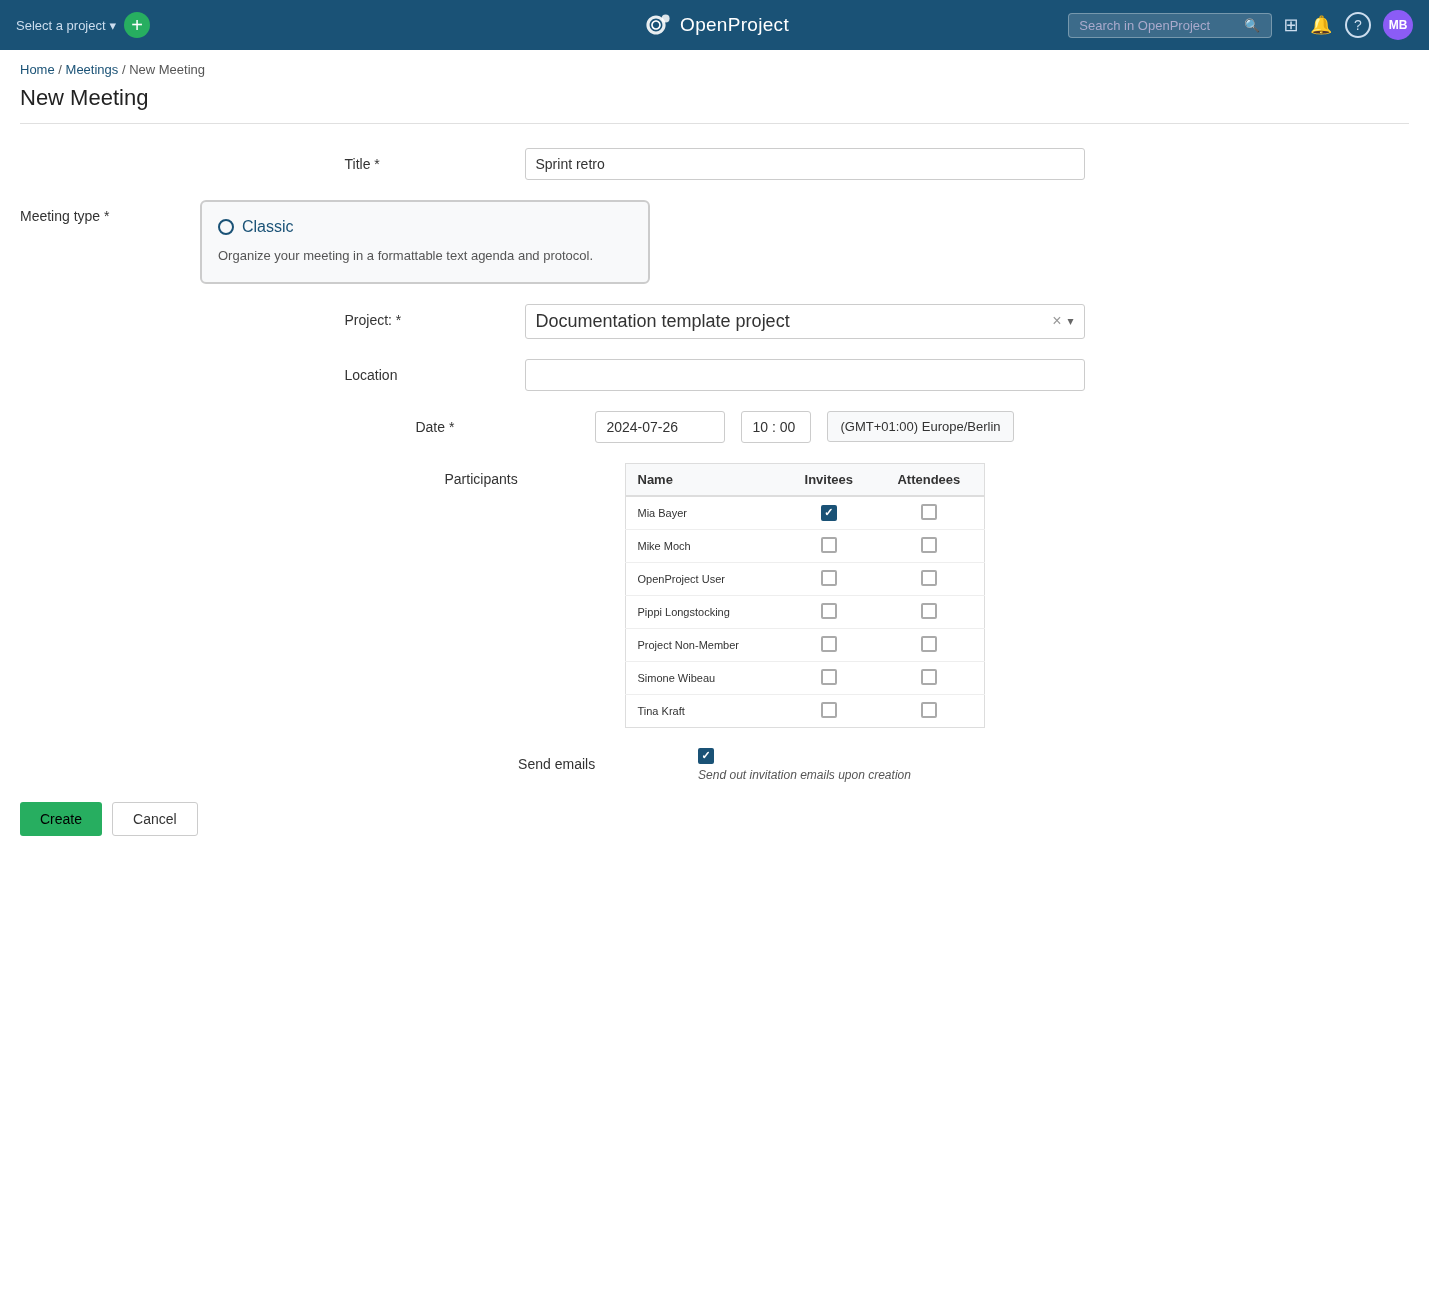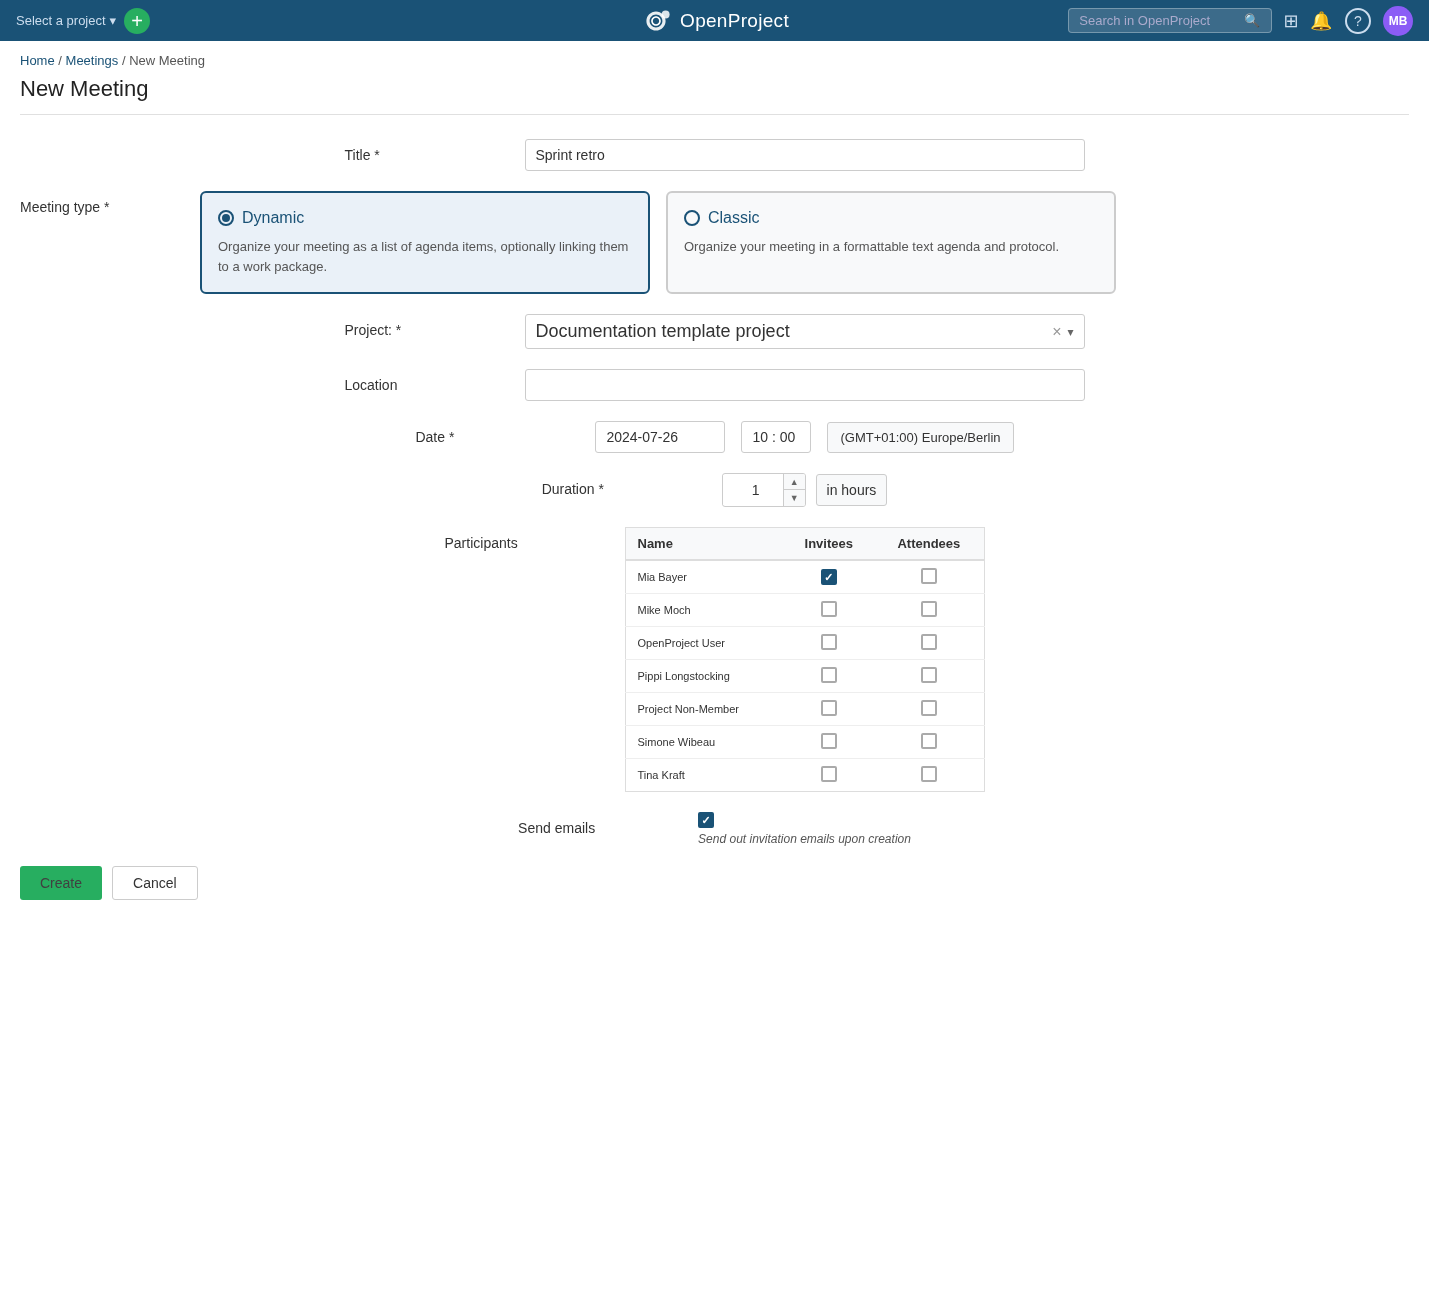--- a/index.html
+++ b/index.html
@@ -4,21 +4,21 @@
   <style>
     * { box-sizing: border-box; margin: 0; padding: 0; }
     body { font-family: -apple-system, BlinkMacSystemFont, 'Segoe UI', Arial, sans-serif; font-size: 14px; color: #333; background: #fff; }
 
     
     .top-nav {
       background: #1a5276;
       display: flex;
       align-items: center;
       padding: 0 16px;
-      height: 41px;
+      height: 50px;
       color: #fff;
     }
     .top-nav-left { display: flex; align-items: center; gap: 8px; flex: 1; }
     .select-project { color: #cde; font-size: 13px; cursor: pointer; display: flex; align-items: center; gap: 4px; }
     .add-btn {
       width: 26px; height: 26px; border-radius: 50%; background: #27ae60;
       border: none; color: #fff; font-size: 20px; cursor: pointer;
       display: flex; align-items: center; justify-content: center; line-height: 1;
     }
     .top-nav-center { flex: 1; display: flex; justify-content: center; align-items: center; }
@@ -143,21 +143,21 @@
     .cb-unchecked {
       width: 16px; height: 16px; border: 2px solid #aaa; border-radius: 2px;
       display: inline-block;
     }
     .send-emails-content { }
     .send-emails-note { font-size: 12px; color: #555; margin-top: 4px; font-style: italic; }
 
     
     .btn-row { display: flex; gap: 10px; margin-top: 20px; }
     .btn-create {
-      padding: 8px 20px; background: #27ae60; color: #404040; border: none;
+      padding: 8px 20px; background: #27ae60; color: #000000; border: none;
       border-radius: 3px; font-size: 14px; font-weight: 500; cursor: pointer;
     }
     .btn-cancel {
       padding: 8px 20px; background: #fff; color: #333; border: 1px solid #ccc;
       border-radius: 3px; font-size: 14px; cursor: pointer;
     }
 
     
     .op-logo { display: flex; align-items: center; gap: 8px; }
   </style>
@@ -211,27 +211,20 @@
     <label class="form-label">Title *</label>
     <div class="form-control">
       <input type="text" class="text-input" value="Sprint retro" style="">
     </div>
   </div>
 
   <div class="form-row">
     <label class="form-label">Meeting type *</label>
     <div style="flex:1; display:flex; gap:16px;">
 
-      <div class="meeting-type-option selected" style="max-width:450px;">
-        <div class="meeting-type-header">
-          <div class="radio-circle filled"></div>
-          <span>Dynamic</span>
-        </div>
-        <div class="meeting-type-desc">Organize your meeting as a list of agenda items, optionally linking them to a work package.</div>
-      </div>
 
       <div class="meeting-type-option" style="max-width:450px;">
         <div class="meeting-type-header">
           <div class="radio-circle"></div>
           <span>Classic</span>
         </div>
         <div class="meeting-type-desc">Organize your meeting in a formattable text agenda and protocol.</div>
       </div>
     </div>
   </div>
@@ -256,33 +249,20 @@
 
   <div class="form-row">
     <label class="form-label">Date *</label>
     <div class="date-time-row">
       <input type="text" class="date-input" value="2024-07-26" style="">
       <input type="text" class="time-input" value="10 : 00" style="">
       <span class="timezone-badge">(GMT+01:00) Europe/Berlin</span>
     </div>
   </div>
 
-  <div class="form-row">
-    <label class="form-label">Duration *</label>
-    <div class="duration-row">
-      <div class="duration-input-wrap">
-        <input type="number" class="duration-input" value="1" min="0" style="">
-        <div class="duration-spinners">
-          <button class="spin-btn">▲</button>
-          <button class="spin-btn">▼</button>
-        </div>
-      </div>
-      <span class="hours-label">in hours</span>
-    </div>
-  </div>
 
   <div class="form-row">
     <label class="form-label">Participants</label>
     <div>
       <table class="participants-table">
         <thead>
           <tr>
             <th>Name</th>
             <th class="center">Invitees</th>
             <th class="center">Attendees</th>

